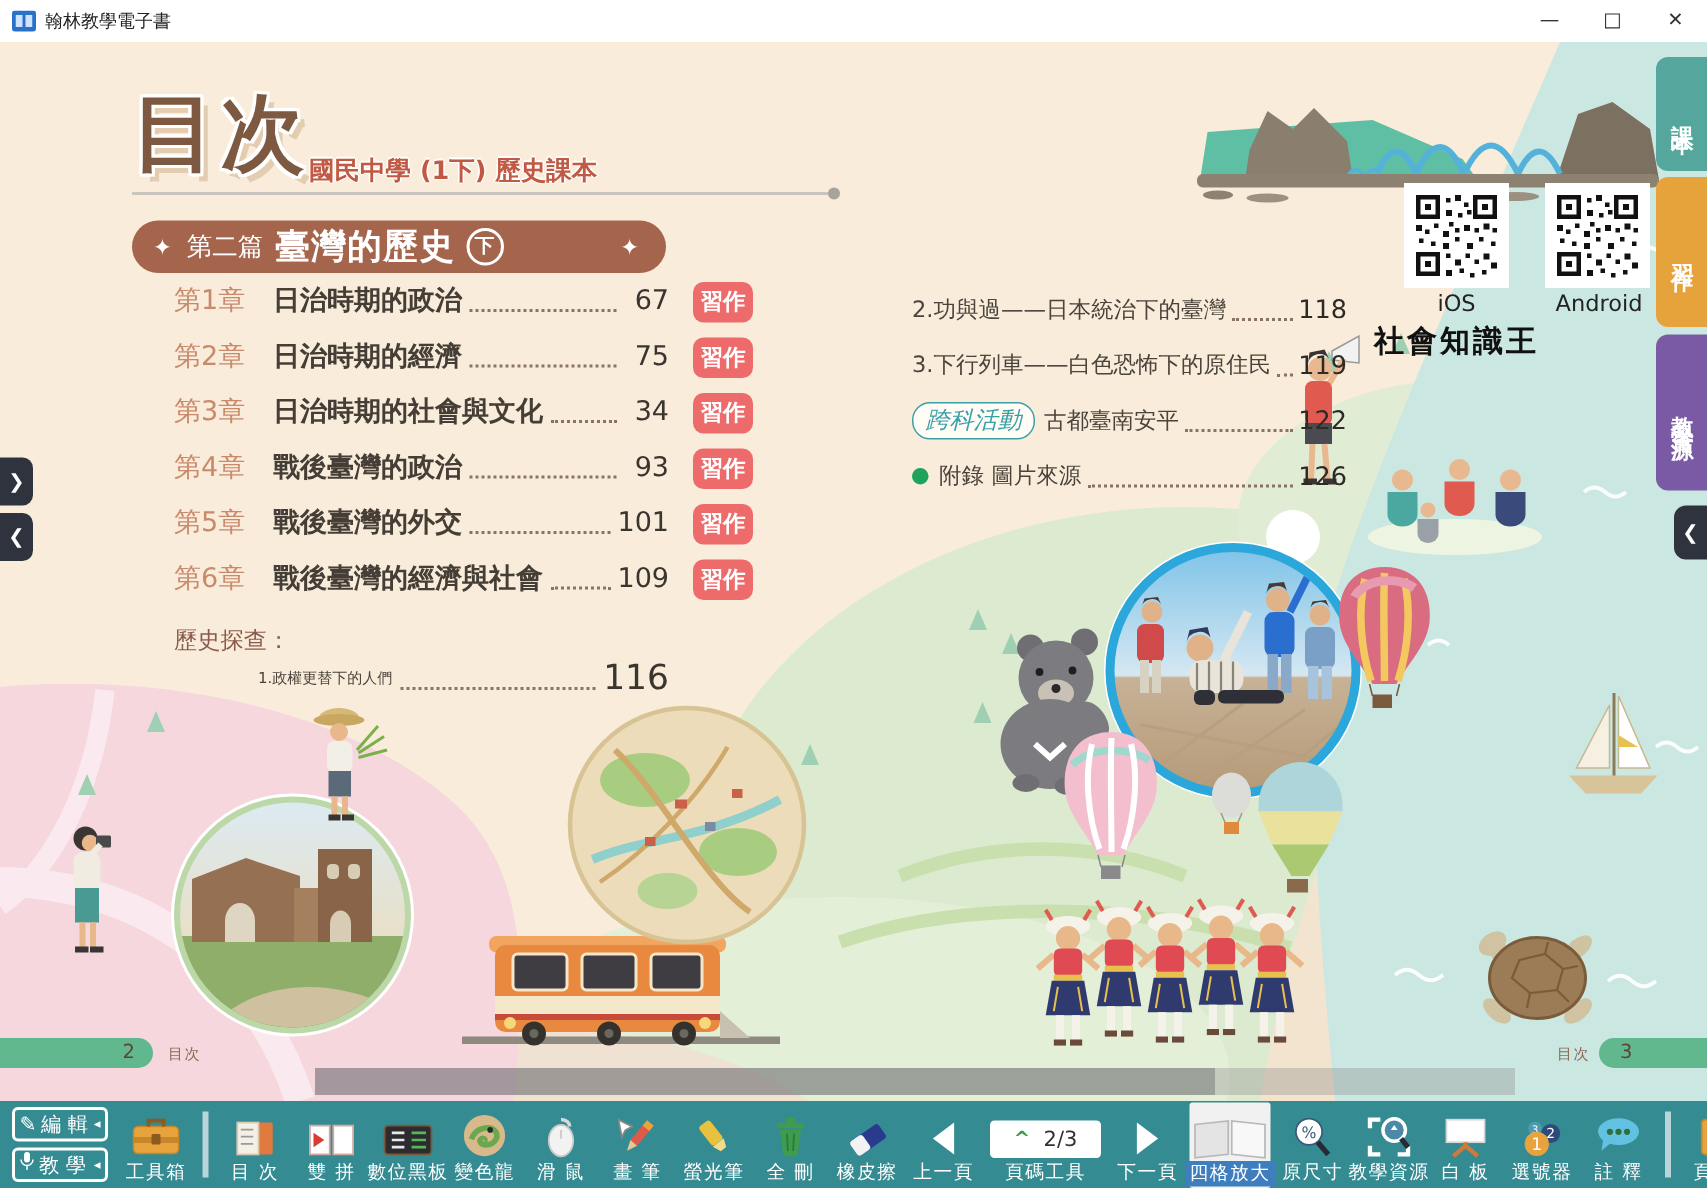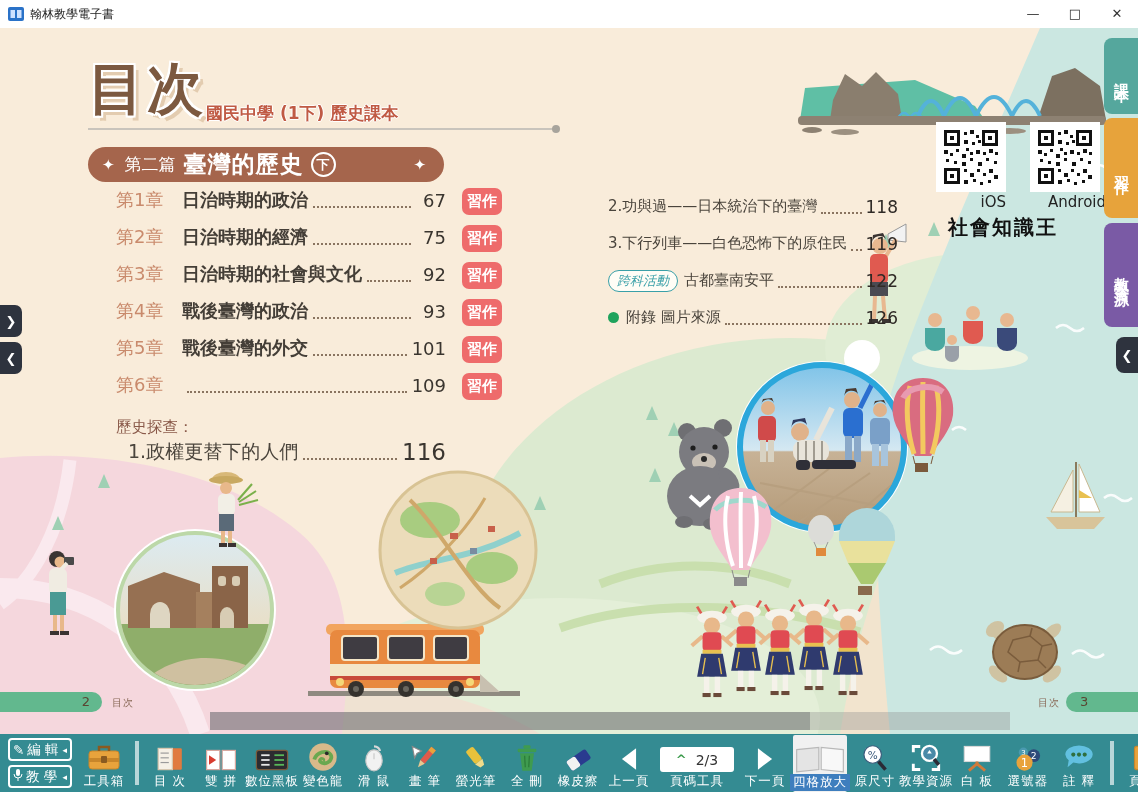--- a/index.html
+++ b/index.html
@@ -34,37 +34,37 @@
   .chap-row{display:flex;align-items:flex-start;height:37px;}
   .row-main{display:flex;align-items:center;width:330px;}
   .chap-no{width:66px;font-size:18px;color:#c98a6c;flex:0 0 66px;}
   .chap-title{font-size:18px;font-weight:600;color:#443e37;white-space:nowrap;}
   .leader{flex:1;border-bottom:2px dotted #8a7460;height:13px;margin:0 5px;}
   .chap-page{font-size:18px;color:#3a352f;text-align:right;min-width:30px;}
   .hw-badge{margin-left:16px;background:#ee6b6b;color:#fff;border-radius:7px;width:40px;height:27px;
             line-height:27px;text-align:center;font-size:15px;font-weight:bold;cursor:pointer;}
   .explore-heading{margin-top:7px;font-size:15.5px;color:#8a5a4a;height:22px;}
   .explore-row{display:flex;align-items:center;width:318px;margin-left:12px;height:26px;}
-  .explore-label{font-size:19px;color:#4a443c;white-space:nowrap;}
+  .explore-label{font-size:10px;color:#4a443c;white-space:nowrap;margin-left:44px;}
   .explore-page{font-size:23px;color:#3a352f;}
   
   .right-col{position:absolute;left:585px;top:160px;width:290px;margin-left:23px;}
   .r-row{display:flex;align-items:center;height:37px;}
   .r-label{font-size:15px;color:#4a443c;white-space:nowrap;}
   .r-leader{flex:1;border-bottom:2px dotted #8a7460;height:12px;margin:0 4px;}
   .r-page{font-size:17px;color:#2f2a26;min-width:28px;text-align:right;}
-  .cross-pill{border:1.5px solid #3aa0a8;color:#3aa0a8;font-style:italic;font-size:13px;border-radius:12px;
+  .cross-pill{border:1.5px solid #3aa0a8;color:#3aa0a8;font-style:italic;font-size:16px;border-radius:12px;
               padding:1px 8px;margin-right:6px;white-space:nowrap;background:#fffdf6;}
   .appendix-dot{width:11px;height:11px;border-radius:50%;background:#1fa35c;margin-right:7px;flex:0 0 11px;}
   
   .qr-tile{position:absolute;width:70px;height:70px;background:#fff;top:94px;display:flex;align-items:center;justify-content:center;}
   .qr-tile.ios{left:936px;}  .qr-tile.android{left:1030px;}
-  .qr-label{position:absolute;top:165px;width:70px;text-align:right;font-size:15px;color:#222;}
+  .qr-label{position:absolute;top:165px;width:70px;text-align:center;font-size:15px;color:#222;}
   .qr-label.ios{left:936px;} .qr-label.android{left:1026px;width:80px;}
-  .qr-caption{position:absolute;left:948px;top:186px;font-size:20px;font-weight:bold;color:#111;letter-spacing:2px;}
+  .qr-caption{position:absolute;left:916px;top:186px;font-size:20px;font-weight:bold;color:#111;letter-spacing:2px;}
   
   .side-tab{position:absolute;right:0;width:34px;color:#fff;font-size:15px;font-weight:bold;
             writing-mode:vertical-rl;text-orientation:upright;letter-spacing:5px;display:flex;
             align-items:center;justify-content:center;border-radius:8px 0 0 8px;cursor:pointer;}
   .tab0{top:10px;height:76px;background:#55a79d;}
   .tab1{top:90px;height:100px;background:#e7a33b;}
   .tab2{top:195px;height:104px;background:#7a5aa5;}
   .collapse-btn{position:absolute;right:0;top:309px;width:22px;height:36px;background:#2e333e;border-radius:8px 0 0 8px;
             color:#fff;font-size:13px;display:flex;align-items:center;justify-content:center;cursor:pointer;}
   .edge-arrow{position:absolute;left:0;width:22px;height:32px;background:#2e333e;color:#fff;font-size:13px;
@@ -519,21 +519,21 @@
           <span class="leader"></span>
           <span class="chap-page">75</span>
         </span>
       <span class="hw-badge">習作</span>
     </div>
     <div class="chap-row">
       <span class="row-main">
           <span class="chap-no">第3章</span>
           <span class="chap-title">日治時期的社會與文化</span>
           <span class="leader"></span>
-          <span class="chap-page">92</span>
+          <span class="chap-page">34</span>
         </span>
       <span class="hw-badge">習作</span>
     </div>
     <div class="chap-row">
       <span class="row-main">
           <span class="chap-no">第4章</span>
           <span class="chap-title">戰後臺灣的政治</span>
           <span class="leader"></span>
           <span class="chap-page">93</span>
         </span>
@@ -544,20 +544,21 @@
           <span class="chap-no">第5章</span>
           <span class="chap-title">戰後臺灣的外交</span>
           <span class="leader"></span>
           <span class="chap-page">101</span>
         </span>
       <span class="hw-badge">習作</span>
     </div>
     <div class="chap-row">
       <span class="row-main">
           <span class="chap-no">第6章</span>
+          <span class="chap-title">戰後臺灣的經濟與社會</span>
           <span class="leader"></span>
           <span class="chap-page">109</span>
         </span>
       <span class="hw-badge">習作</span>
     </div>
     <div class="explore-heading">歷史探查：</div>
     <div class="explore-row">
       <span class="explore-label">1.政權更替下的人們</span>
       <span class="leader"></span>
       <span class="explore-page">116</span>

